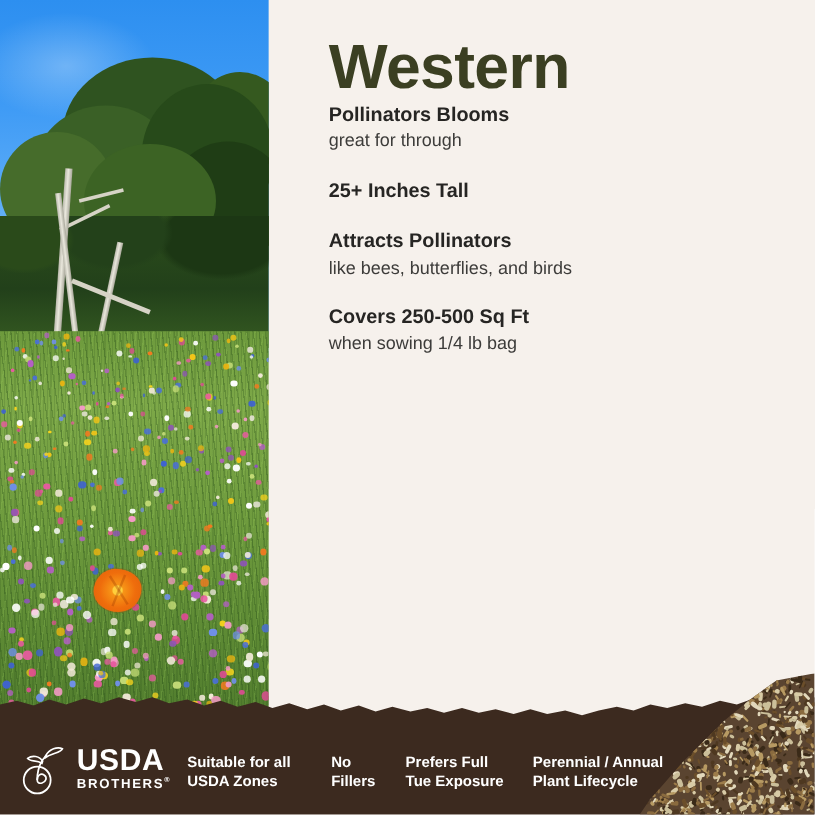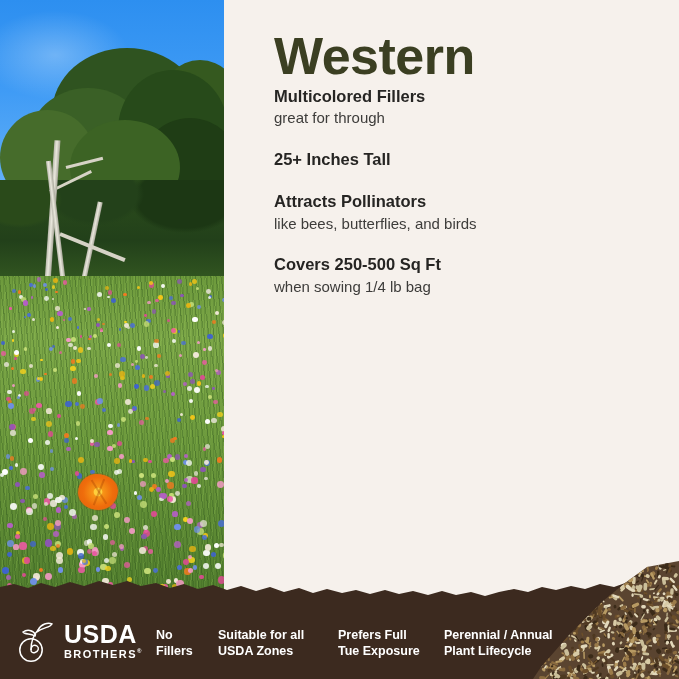--- a/index.html
+++ b/index.html
@@ -707,21 +707,21 @@
           <div class="fl" style="left:88.1px;top:61.5px;width:2.9px;height:2.9px;background:#f07a20;opacity:0.90"></div>
         </div>
       <div class="poppy"></div>
     </div>
   </div>
 
   <div class="content">
     <h1 class="title">Western</h1>
     <div id="feature-list">
         <div class="feature">
-          <p class="feature-title">Multicolored Fillers</p>
+          <p class="feature-title">Pollinators Blooms</p>
           <p class="feature-sub">great for through</p>
         </div>
         <div class="feature">
           <p class="feature-title">25+ Inches Tall</p>
         </div>
         <div class="feature">
           <p class="feature-title">Attracts Pollinators</p>
           <p class="feature-sub">like bees, butterflies, and birds</p>
         </div>
         <div class="feature">
@@ -749,24 +749,24 @@
         <path d="M18 17 C13 14 8 16 6 13 C10 10 16 11 18.5 15.5 Z" stroke="#ffffff" stroke-width="1.4" fill="none"></path>
         <path d="M14 31 C14 27 17 25 20 27 C22.5 28.8 21.5 32.5 18 33.5 C15.5 34.2 14 33 14 31 Z" stroke="#ffffff" stroke-width="1.4" fill="none"></path>
       </svg>
       <span class="logo-text">
         <span class="logo-eden">USDA</span>
         <span class="logo-brothers"><span>BROTHERS</span><span class="logo-reg">®</span></span>
       </span>
     </div>
 
     <div class="badges" id="badge-list">
+        <div class="badge badge-1">Suitable for all
+USDA Zones</div>
         <div class="badge badge-0">No
 Fillers</div>
-        <div class="badge badge-1">Suitable for all
-USDA Zones</div>
         <div class="badge badge-2">Prefers Full
 Tue Exposure</div>
         <div class="badge badge-3">Perennial / Annual
 Plant Lifecycle</div>
       </div>
 
     <svg class="seedpile" viewBox="0 0 150 118" preserveAspectRatio="none">
       <defs>
         <clipPath id="pileclip">
           <path d="M150,118 L150,0 L118,6 L96,22 L74,40 L56,58 L40,74 L26,90 L12,106 L4,118 Z"></path>

